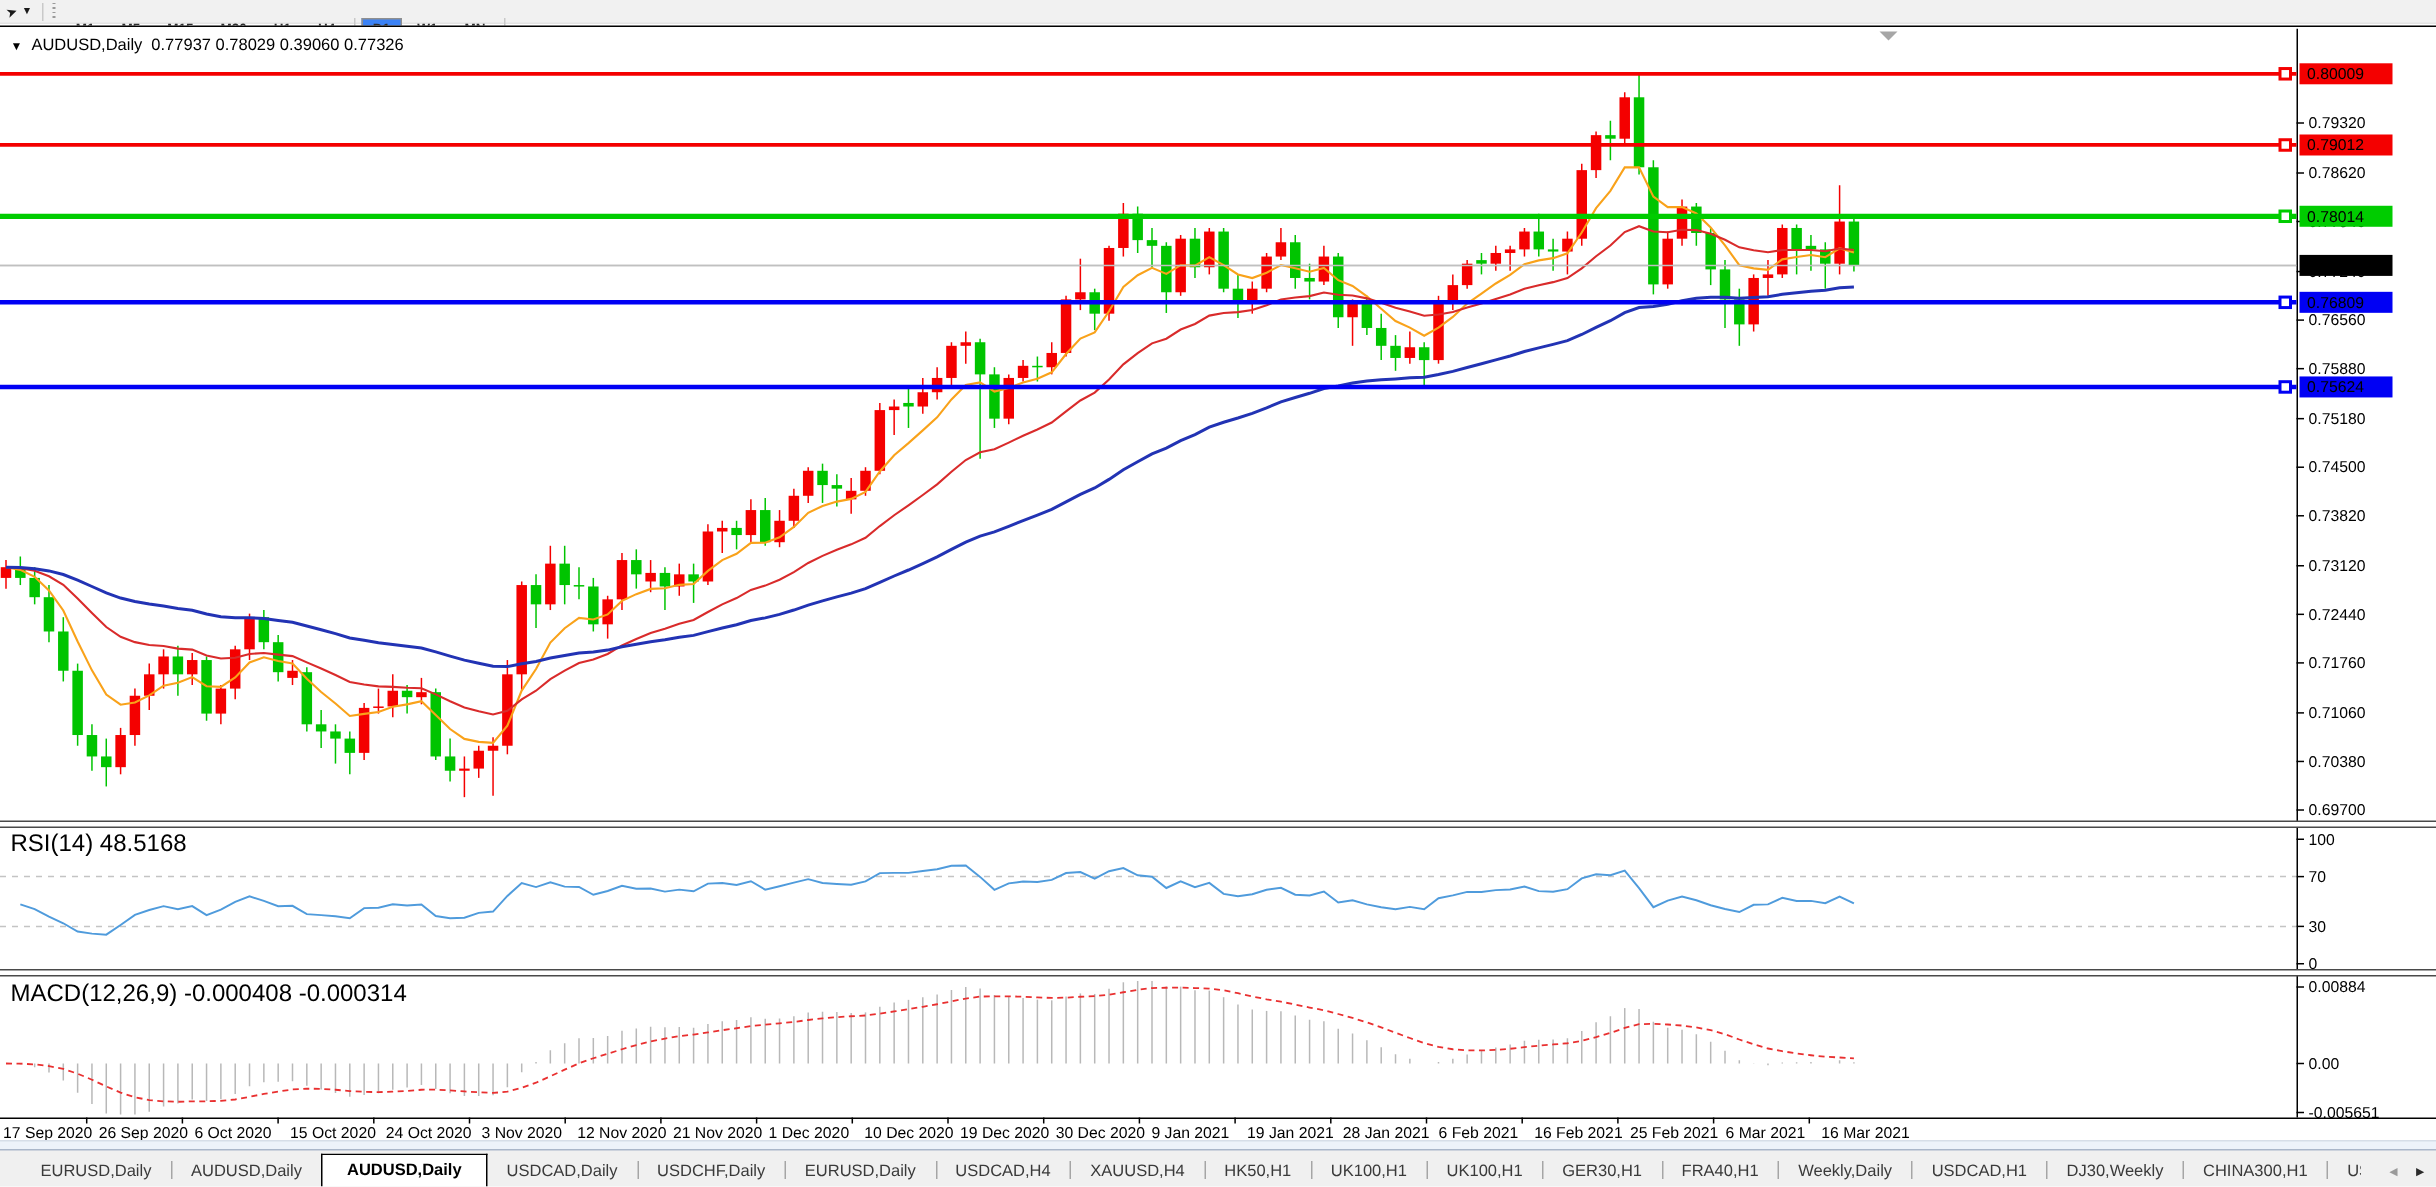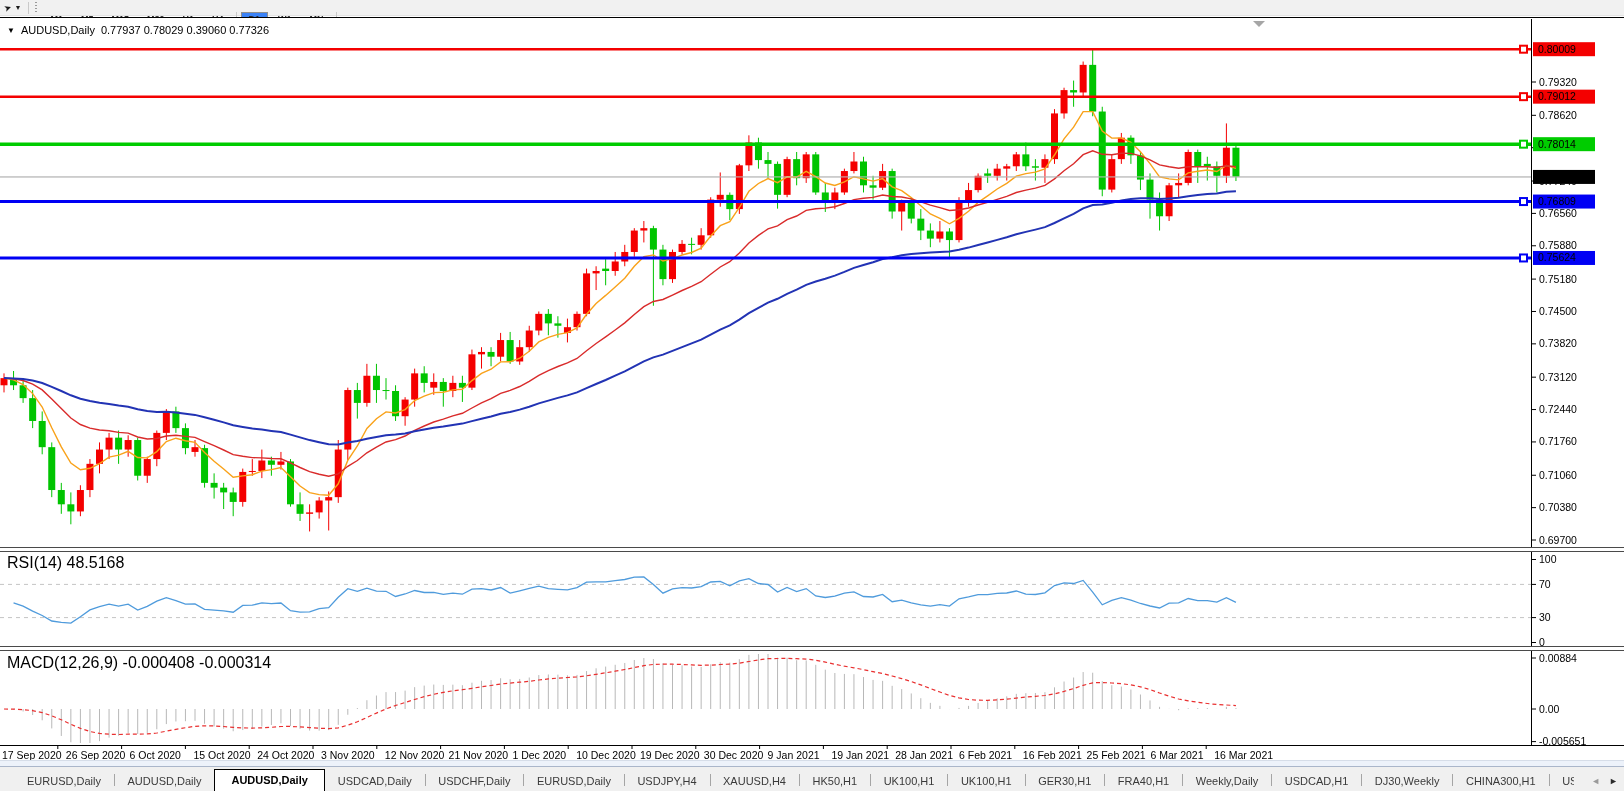--- a/index.html
+++ b/index.html
@@ -618,21 +618,21 @@
       <div class="tab">EURUSD,Daily</div>
       <div class="tabdiv"></div>
       <div class="tab">AUDUSD,Daily</div>
       <div class="tab active">AUDUSD,Daily</div>
       <div class="tab">USDCAD,Daily</div>
       <div class="tabdiv"></div>
       <div class="tab">USDCHF,Daily</div>
       <div class="tabdiv"></div>
       <div class="tab">EURUSD,Daily</div>
       <div class="tabdiv"></div>
-      <div class="tab">USDJPY,H4</div>
+      <div class="tab">USDCAD,H4</div>
       <div class="tabdiv"></div>
       <div class="tab">XAUUSD,H4</div>
       <div class="tabdiv"></div>
       <div class="tab">HK50,H1</div>
       <div class="tabdiv"></div>
       <div class="tab">UK100,H1</div>
       <div class="tabdiv"></div>
       <div class="tab">UK100,H1</div>
       <div class="tabdiv"></div>
       <div class="tab">GER30,H1</div>

